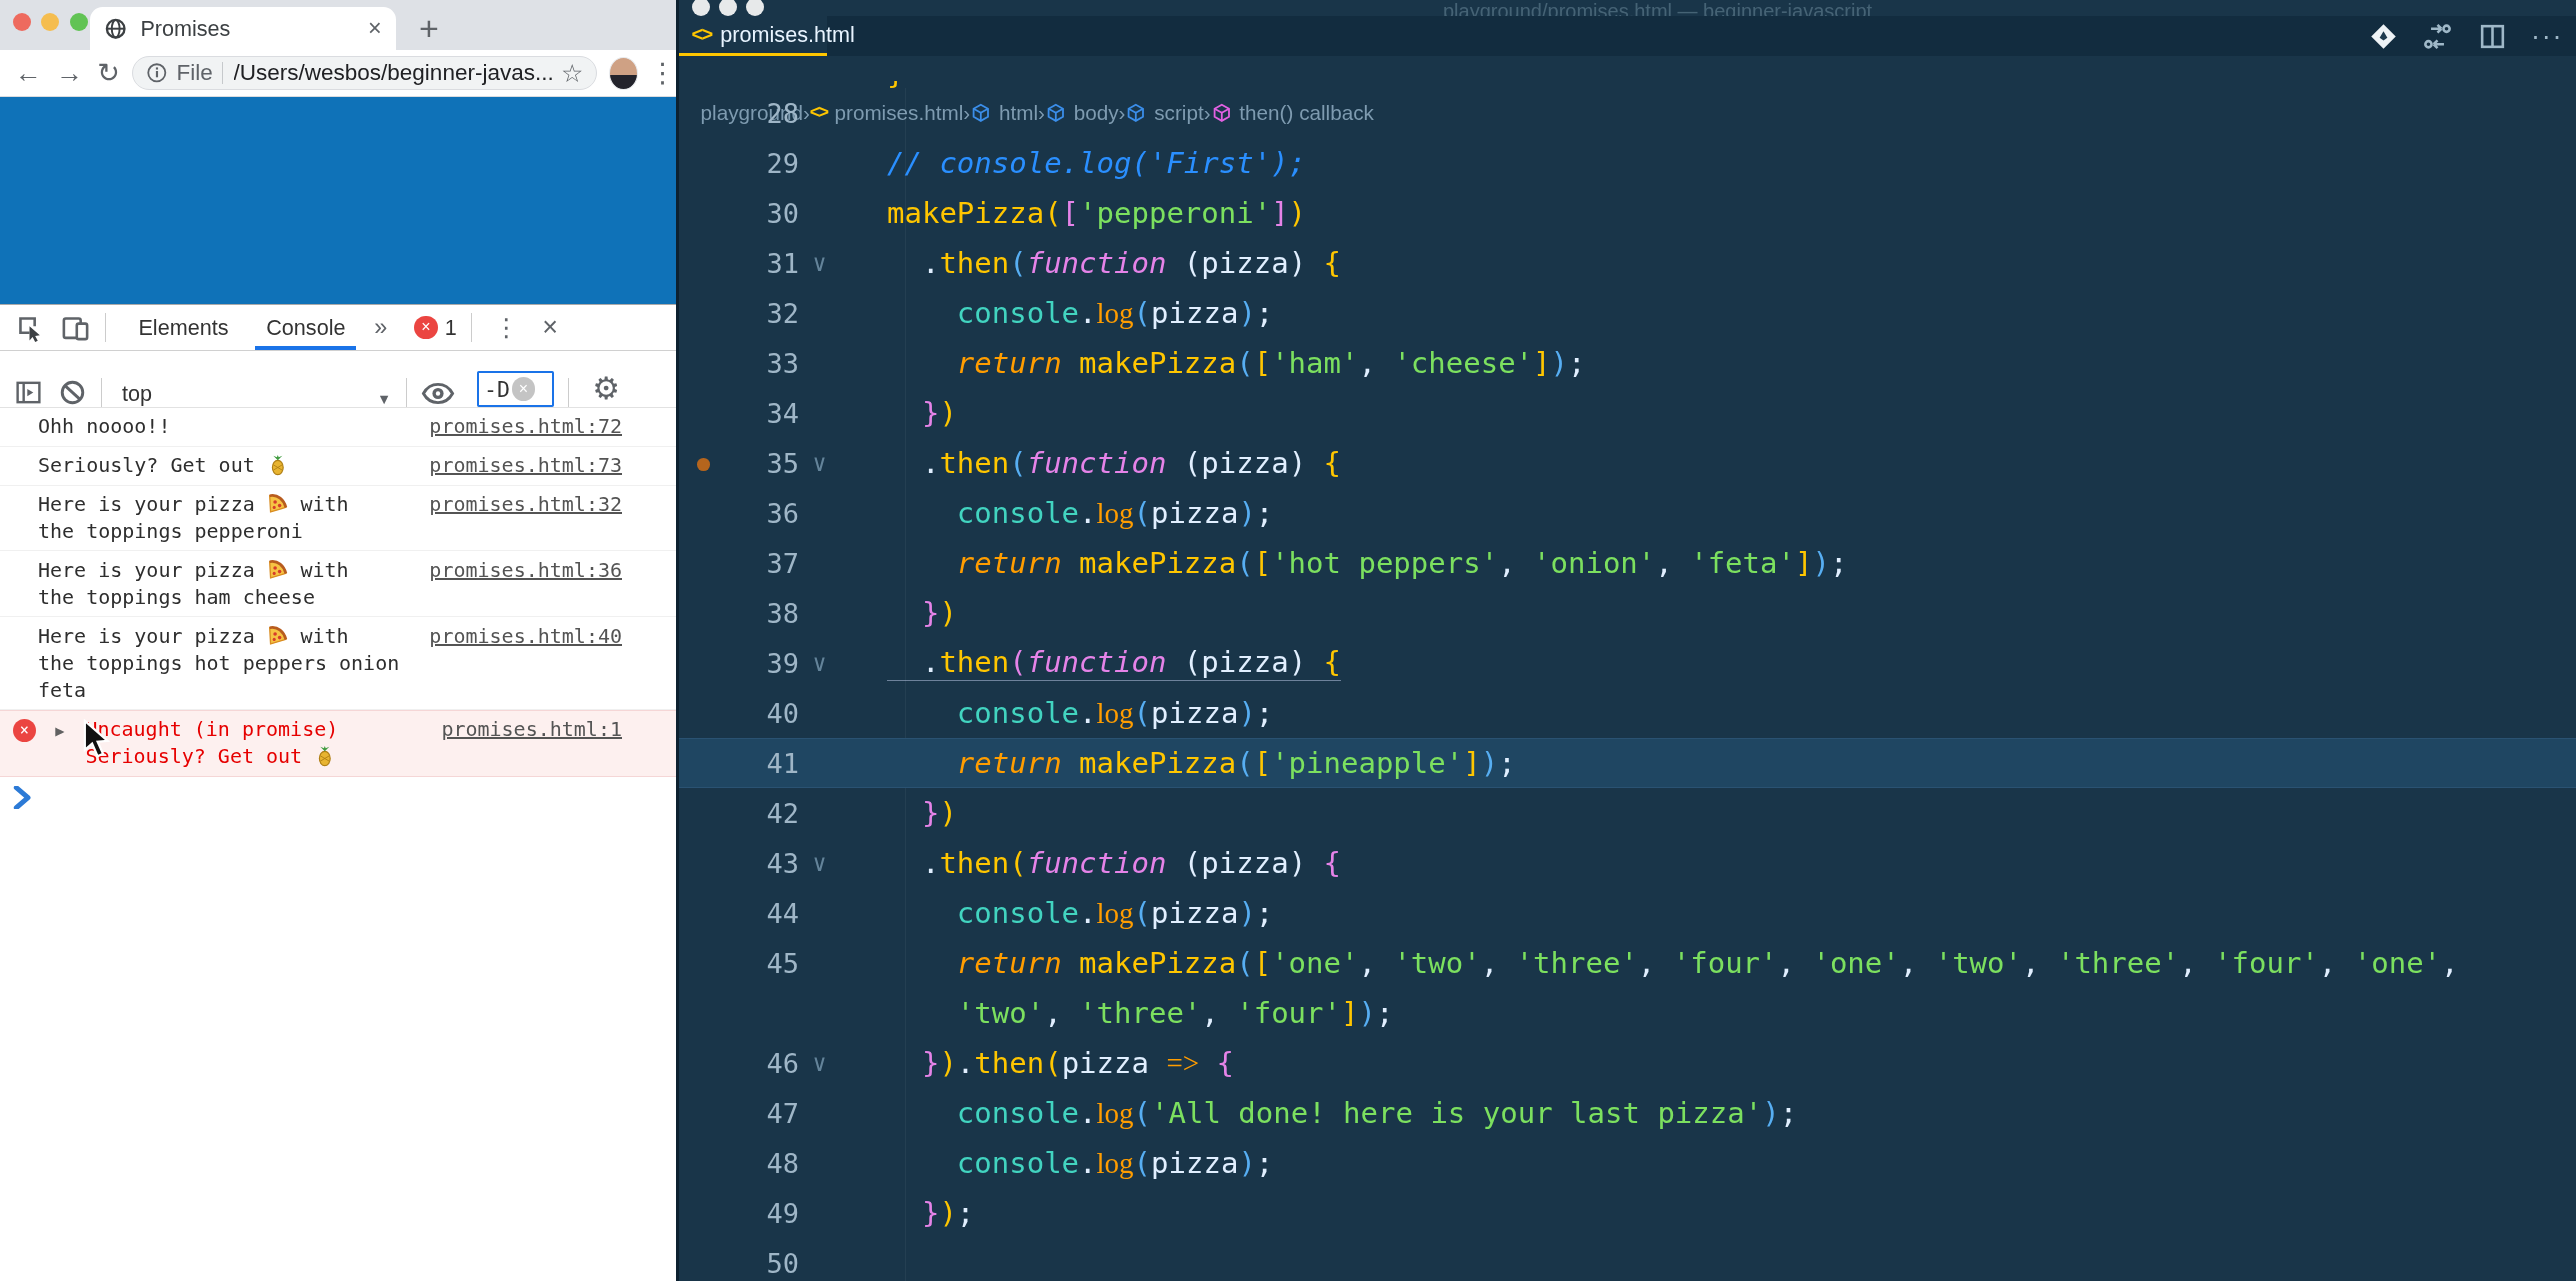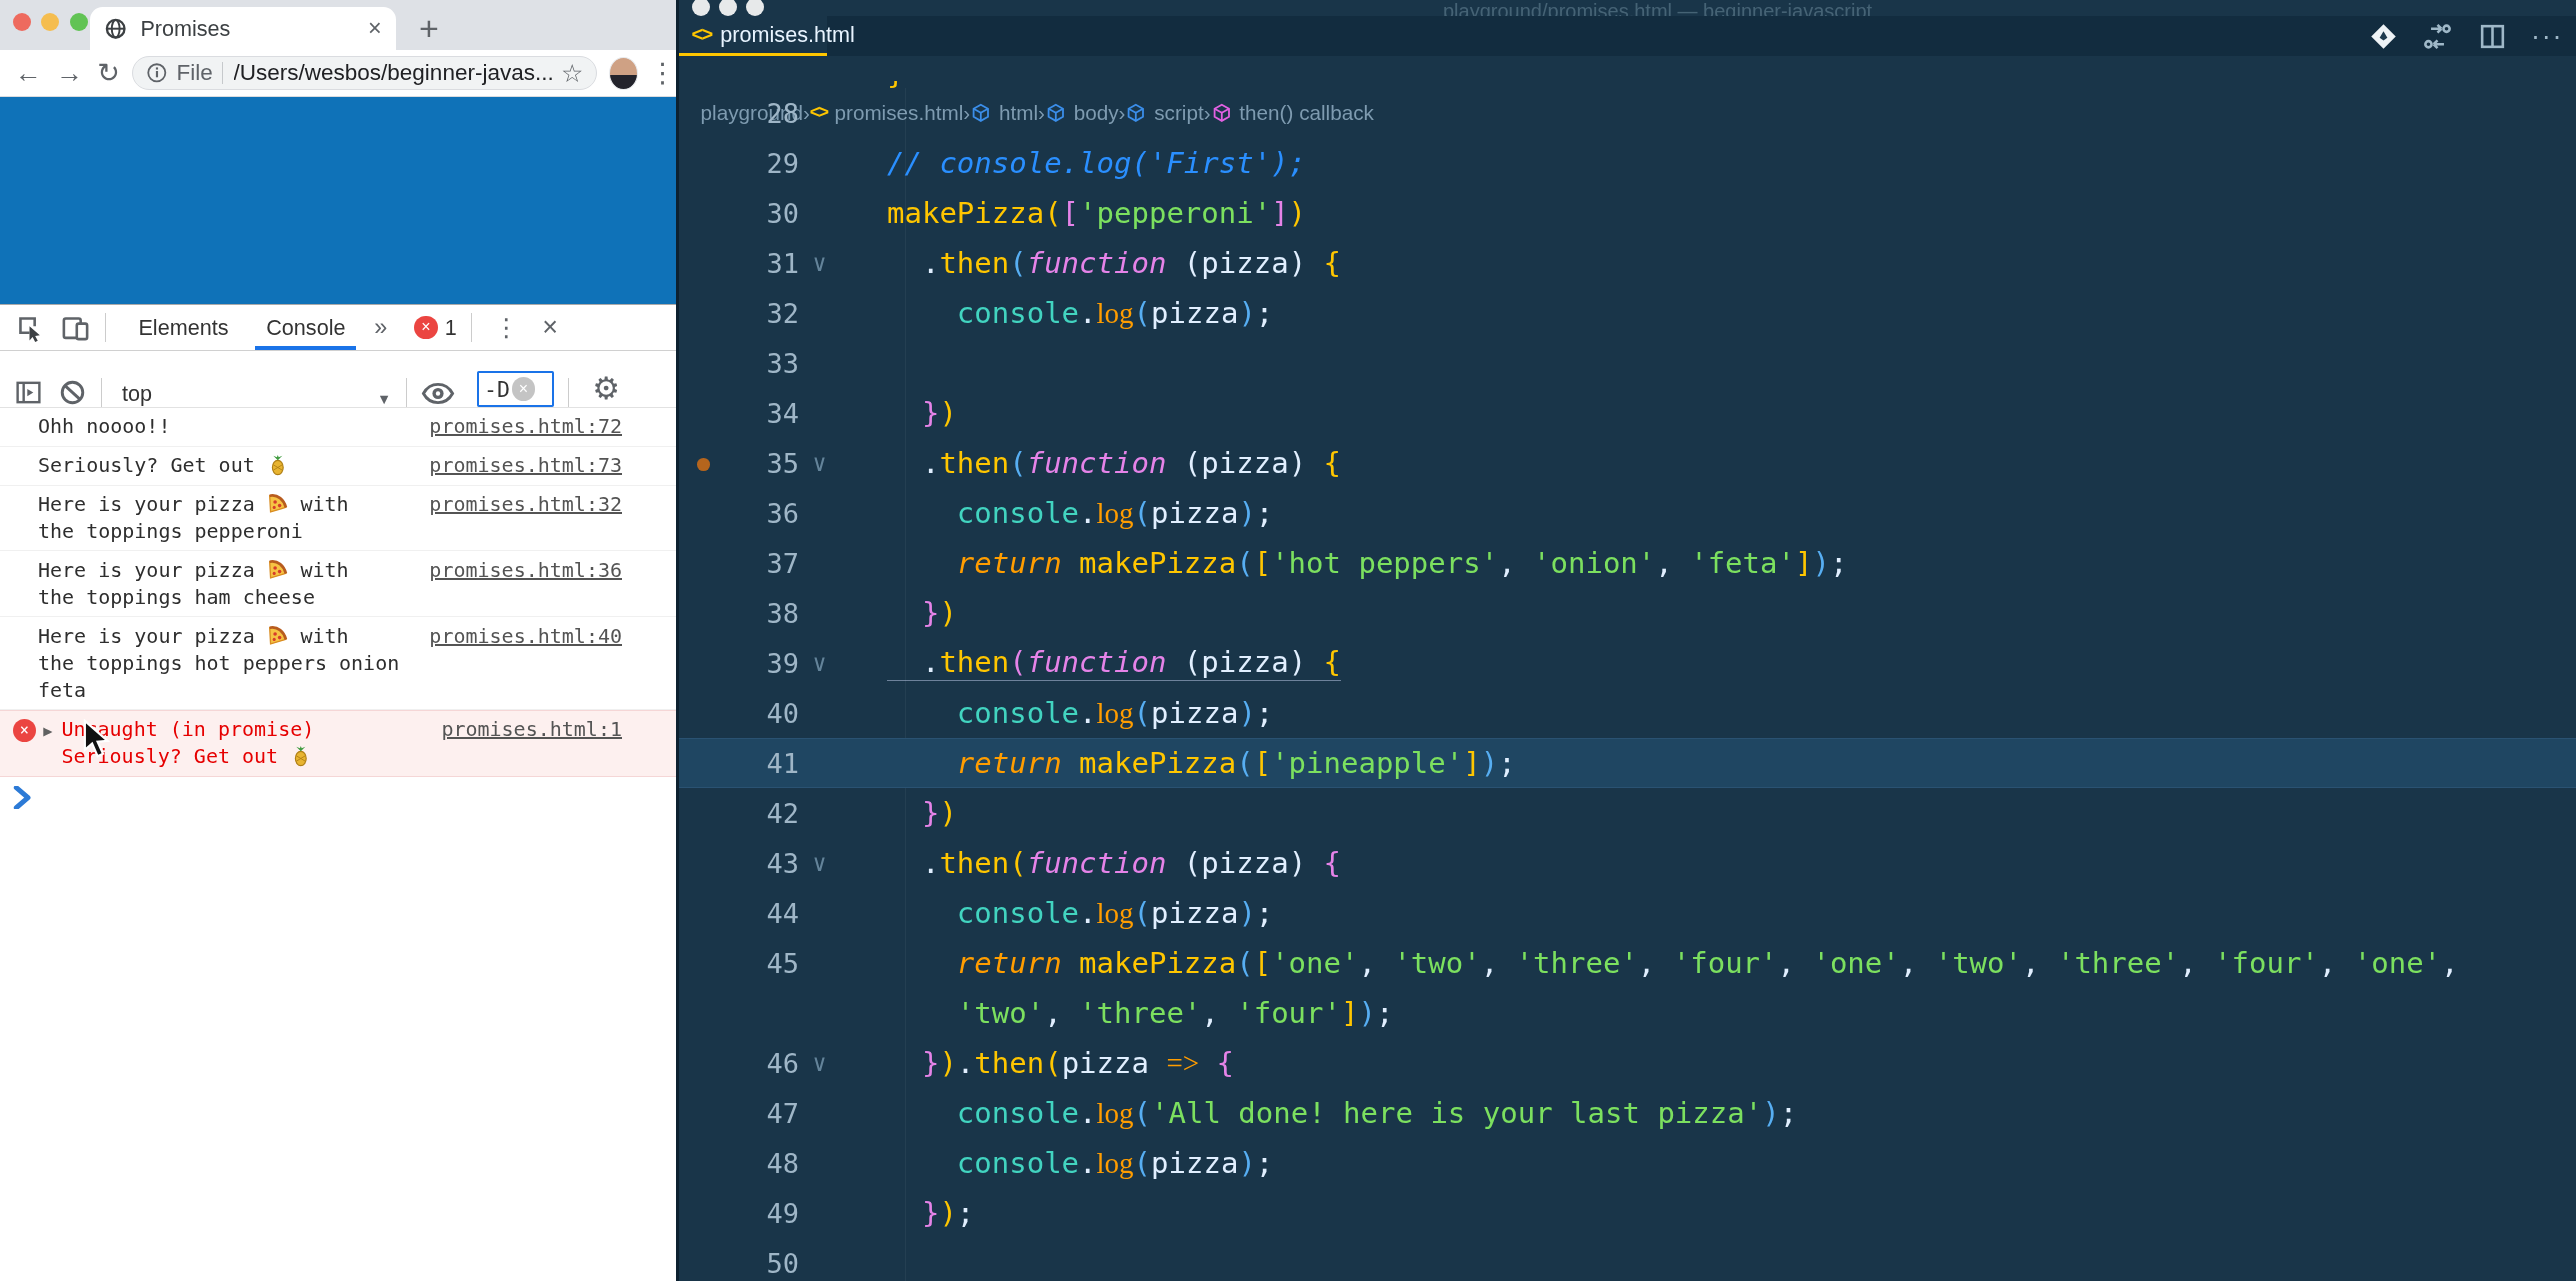--- a/index.html
+++ b/index.html
@@ -36,21 +36,21 @@
   .dt-x{font-size:27px;color:#5f6368;margin-left:23.4px;margin-right:16px;}
   .dt-toolbar{height:56px;border-bottom:0.9px solid #e2e2e2;display:flex;align-items:flex-end;position:relative;}
   .ctx{font-size:21.6px;color:#333;margin-left:20px;}
   .ctx-arrow{font-size:14.4px;color:#5f6368;margin-left:225px;}
   .filterbox{margin-left:21.6px;width:77px;height:36px;border:2.7px solid #1a73e8;border-radius:1.8px;display:flex;align-items:center;padding:0 5.4px;box-sizing:border-box;}
   .filter-val{font-size:21.6px;color:#333;font-family:"DejaVu Sans Mono",monospace;}
   .filter-clear{width:23.4px;height:23.4px;border-radius:50%;background:#c4c4c4;color:#fff;font-size:16px;display:flex;align-items:center;justify-content:center;margin-left:1.8px;}
   .gear{font-size:31px;color:#5f6368;margin-left:23.4px;}
   
   .dt-messages{font-family:"DejaVu Sans Mono",monospace;font-size:20px;color:#2e2e2e;}
-  .crow{display:flex;align-items:flex-start;border-bottom:0.9px solid #f0f0f0;padding:5.4px 54px 5.4px 38px;line-height:27px;}
+  .crow{display:flex;align-items:flex-start;border-bottom:0.9px solid #f0f0f0;padding:5.4px 54px 5.4px 38px;line-height:27px;gap:12px;}
   .crow .msg{flex:1;}
   .crow .srclink{color:#545454;text-decoration:underline;white-space:nowrap;margin-left:10.8px;}
   .crow.error{background:#fdf0ef;border-top:0.9px solid #f5d6d6;border-bottom:0.9px solid #f5d6d6;color:#e60000;padding-left:12.6px;}
   .erricon{width:23.4px;height:23.4px;border-radius:50%;background:#eb4541;color:#fff;font-size:15.3px;display:flex;align-items:center;justify-content:center;margin:2.7px 7.2px 0 0;flex:none;}
   .tri{color:#616161;font-size:15.3px;margin:1.8px 9px 0 0;flex:none;}
   .prompt{padding:9px 0 0 12.6px;}
   .emoji-svg{display:inline-block;vertical-align:-3.6px;}
   
   #editor{position:absolute;left:676px;top:0;width:1900px;height:1282px;background:#193549;border-left:3.6px solid #0d2130;box-sizing:border-box;}
   .ed-titlebar{position:absolute;left:0;top:0;width:100%;height:18px;}
@@ -362,20 +362,21 @@
             <span class="codeln"><span class="tk-w">  .</span><span class="tk-y">then</span><span class="tk-b">(</span><span class="tk-k">function</span><span class="tk-w"> </span><span class="tk-w">(</span><span class="tk-w">pizza</span><span class="tk-w">)</span><span class="tk-w"> </span><span class="tk-y">{</span></span>
           </div>
           <div class="row">
             <span class="gut">32</span>
             <span class="fold"></span>
             <span class="codeln"><span class="tk-w">    </span><span class="tk-t">console</span><span class="tk-w">.</span><span class="tk-o">log</span><span class="tk-b">(</span><span class="tk-w">pizza</span><span class="tk-b">)</span><span class="tk-w">;</span></span>
           </div>
           <div class="row">
             <span class="gut">33</span>
             <span class="fold"></span>
+            <span class="codeln"><span class="tk-w">    </span><span class="tk-r">return</span><span class="tk-w"> </span><span class="tk-y">makePizza</span><span class="tk-b">(</span><span class="tk-y">[</span><span class="tk-g">'ham'</span><span class="tk-w">, </span><span class="tk-g">'cheese'</span><span class="tk-y">]</span><span class="tk-b">)</span><span class="tk-w">;</span></span>
           </div>
           <div class="row">
             <span class="gut">34</span>
             <span class="fold"></span>
             <span class="codeln"><span class="tk-w">  </span><span class="tk-m">}</span><span class="tk-y">)</span></span>
           </div>
           <div class="row">
             <span class="dotmark"></span>
             <span class="gut">35</span>
             <span class="fold">∨</span>

